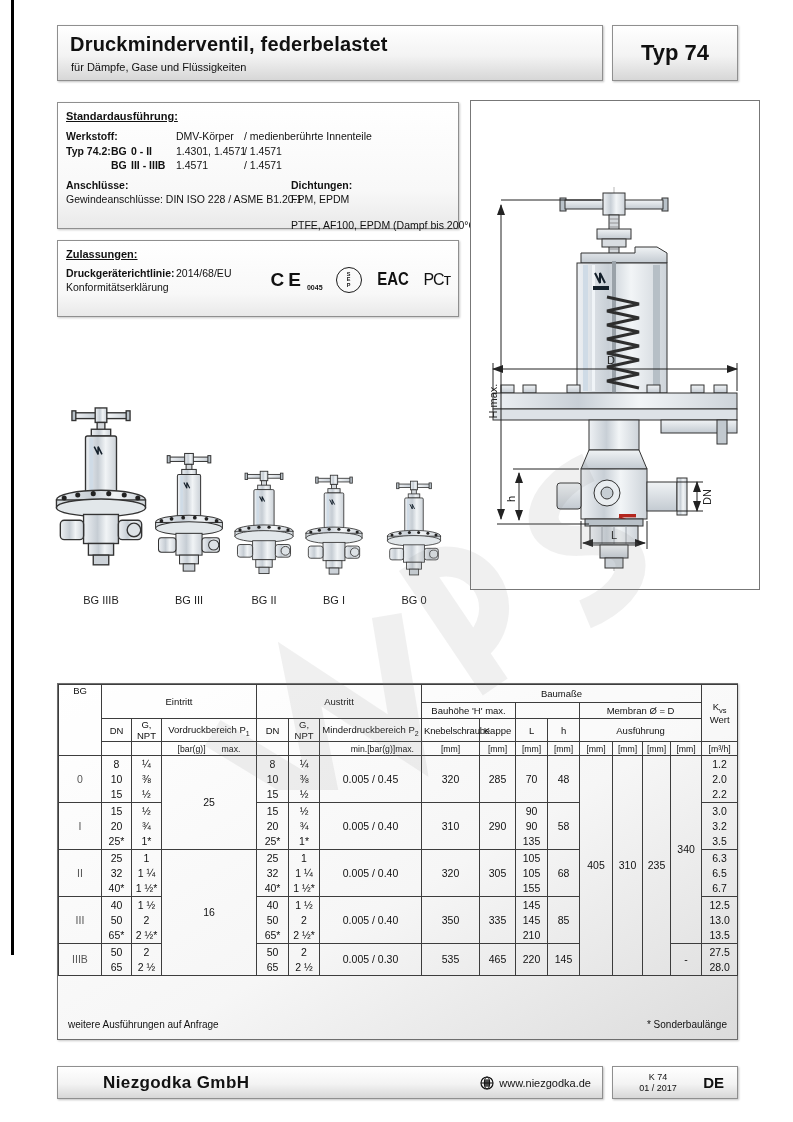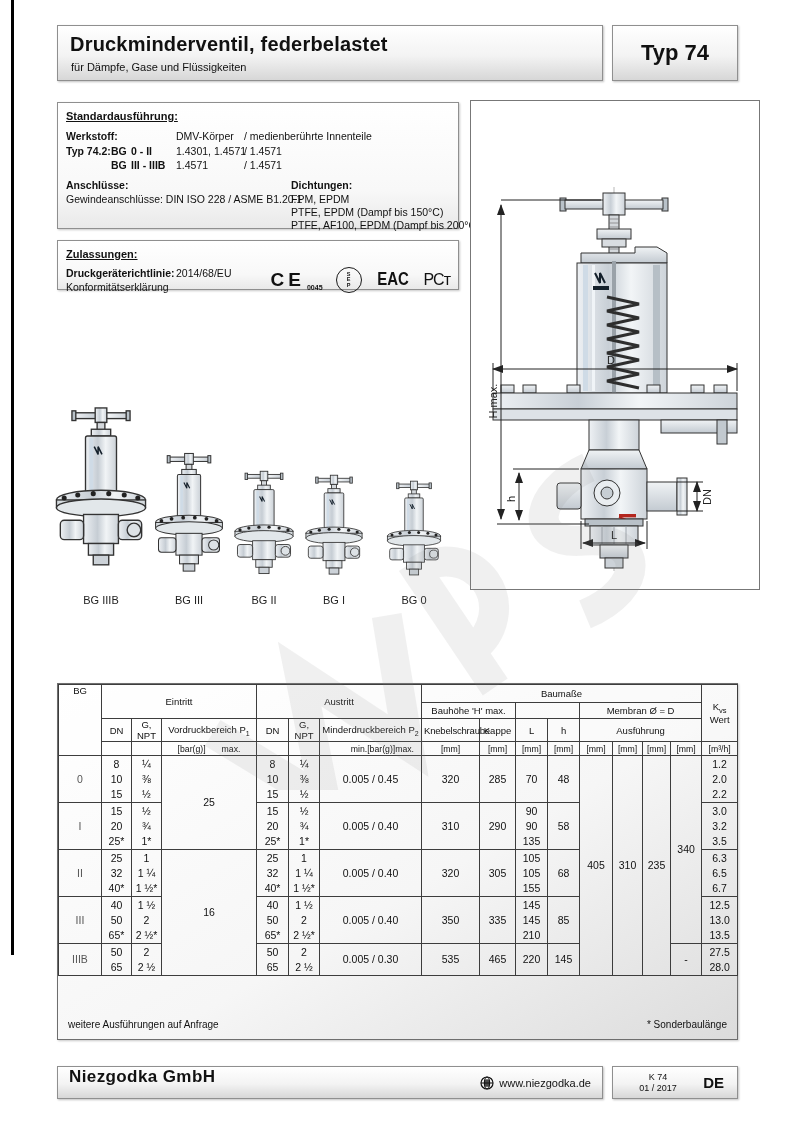--- a/index.html
+++ b/index.html
@@ -17,21 +17,21 @@
 
   
   .titlebox{left:57px;top:25px;width:546px;height:56px;}
   .title{position:absolute;left:12px;top:7px;font-size:20px;font-weight:bold;letter-spacing:.2px;}
   .subtitle{position:absolute;left:13px;bottom:7px;font-size:11px;}
   .typbox{left:612px;top:25px;width:126px;height:56px;text-align:center;}
   .typlabel{font-size:22px;font-weight:bold;line-height:54px;}
 
   
   .specbox{left:57px;top:102px;width:402px;height:127px;font-size:10.5px;}
-  .apprbox{left:57px;top:240px;width:402px;height:50px;font-size:10.5px;text-align:center;}
+  .apprbox{left:57px;top:240px;width:402px;height:77px;font-size:10.5px;text-align:center;}
   .bx-h{position:absolute;left:8px;top:7px;font-weight:bold;text-decoration:underline;font-size:11px;}
   .line{position:absolute;height:13px;left:0;right:0;}
   .ln span{position:absolute;white-space:nowrap;}
   .b{font-weight:bold;}
   .x8{left:8px;} .x53{left:53px;} .x73{left:73px;} .x118{left:118px;} .x186{left:186px;} .x233{left:233px;}
 
   .marks{position:absolute;right:8px;top:26px;display:flex;align-items:center;gap:13px;}
   .ce{font-size:19px;font-weight:bold;letter-spacing:4px;line-height:1;}
   .ce-num{font-size:7px;font-weight:bold;margin-left:2px;vertical-align:-4px;letter-spacing:0;}
   .seal{width:24px;height:24px;border:1.6px solid #1a1a1a;border-radius:50%;
@@ -67,21 +67,21 @@
   td.num{text-align:right;padding-right:6px;}
   td.frac{text-align:left;padding-left:5px;}
   td.kvs{text-align:right;padding-right:5px;}
   .u-split{display:flex;justify-content:center;gap:16px;}
   .u-split3{display:flex;justify-content:flex-end;padding:0 5px;}
   sub.psub{font-size:7px;}
   sub.ksub{font-size:7.5px;}
   .notes{position:absolute;left:10px;right:10px;bottom:9px;display:flex;justify-content:space-between;font-size:10px;}
 
   
-  .footleft{left:57px;top:1066px;width:546px;height:33px;display:flex;}
+  .footleft{left:57px;top:1066px;width:546px;height:33px;display:flex;align-items:center;padding-left:34px;}
   .company{font-size:17px;font-weight:bold;letter-spacing:.4px;margin-left:11px;flex:1;}
   .site{display:flex;align-items:center;gap:5px;font-size:11px;margin-right:11px;}
   .footright{left:612px;top:1066px;width:126px;height:33px;display:flex;align-items:center;}
   .doccode{flex:1;text-align:center;font-size:9px;line-height:11px;}
   .lang{font-size:15px;font-weight:bold;margin-right:13px;}
 
   .watermark{position:absolute;left:0;top:230px;width:793px;height:560px;z-index:50;
              pointer-events:none;opacity:.12;}
 </style>
 </head>
@@ -118,23 +118,20 @@
       <span class="x118">1.4571</span>
       <span class="x186">/ 1.4571</span>
     </div>
     <div class="line ln" style="top:76px">
       <span class="x8 b">Anschlüsse:</span>
       <span class="x233 b">Dichtungen:</span>
     </div>
     <div class="line ln" style="top:90px">
       <span class="x8">Gewindeanschlüsse: DIN ISO 228 / ASME B1.20.1</span>
       <span class="x233">FPM, EPDM</span>
-    </div>
-    <div class="line ln" style="top:103px">
-      <span class="x233">PTFE, EPDM (Dampf bis 150°C)</span>
     </div>
     <div class="line ln" style="top:116px">
       <span class="x233">PTFE, AF100, EPDM (Dampf bis 200°C)</span>
     </div>
   </div>
 
   <div class="wbox apprbox">
     <div class="bx-h">Zulassungen:</div>
     <div class="line ln" style="top:26px">
       <span class="x8 b">Druckgeräterichtlinie:</span>

